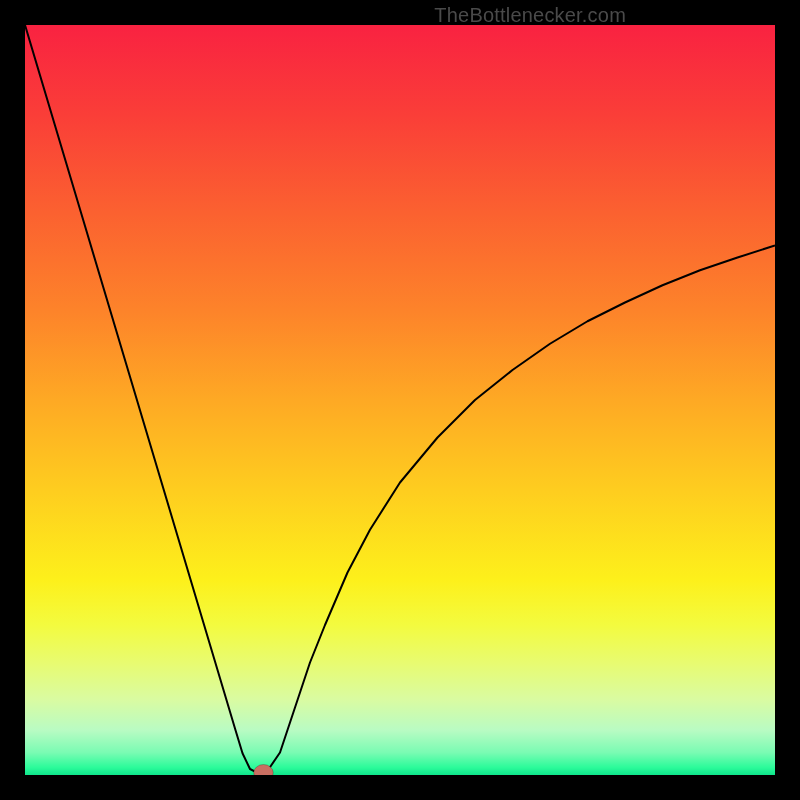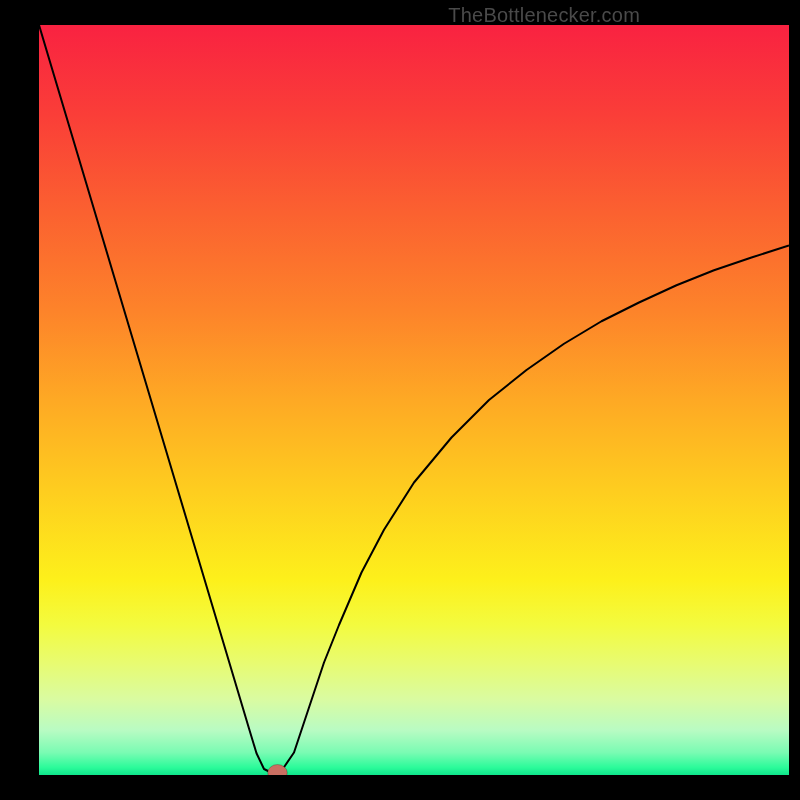--- a/index.html
+++ b/index.html
@@ -7,21 +7,21 @@
     padding: 0;
     width: 800px;
     height: 800px;
     background: #000;
     font-family: Arial, Helvetica, sans-serif;
     overflow: hidden;
   }
   .frame {
     position: absolute;
     top: 0;
-    left: 14px;
+    left: 0;
     width: 636px;
     height: 800px;
     background: #000;
   }
   .plot {
     position: absolute;
     top: 25px;
     left: 25px;
     width: 750px;
     height: 750px;

